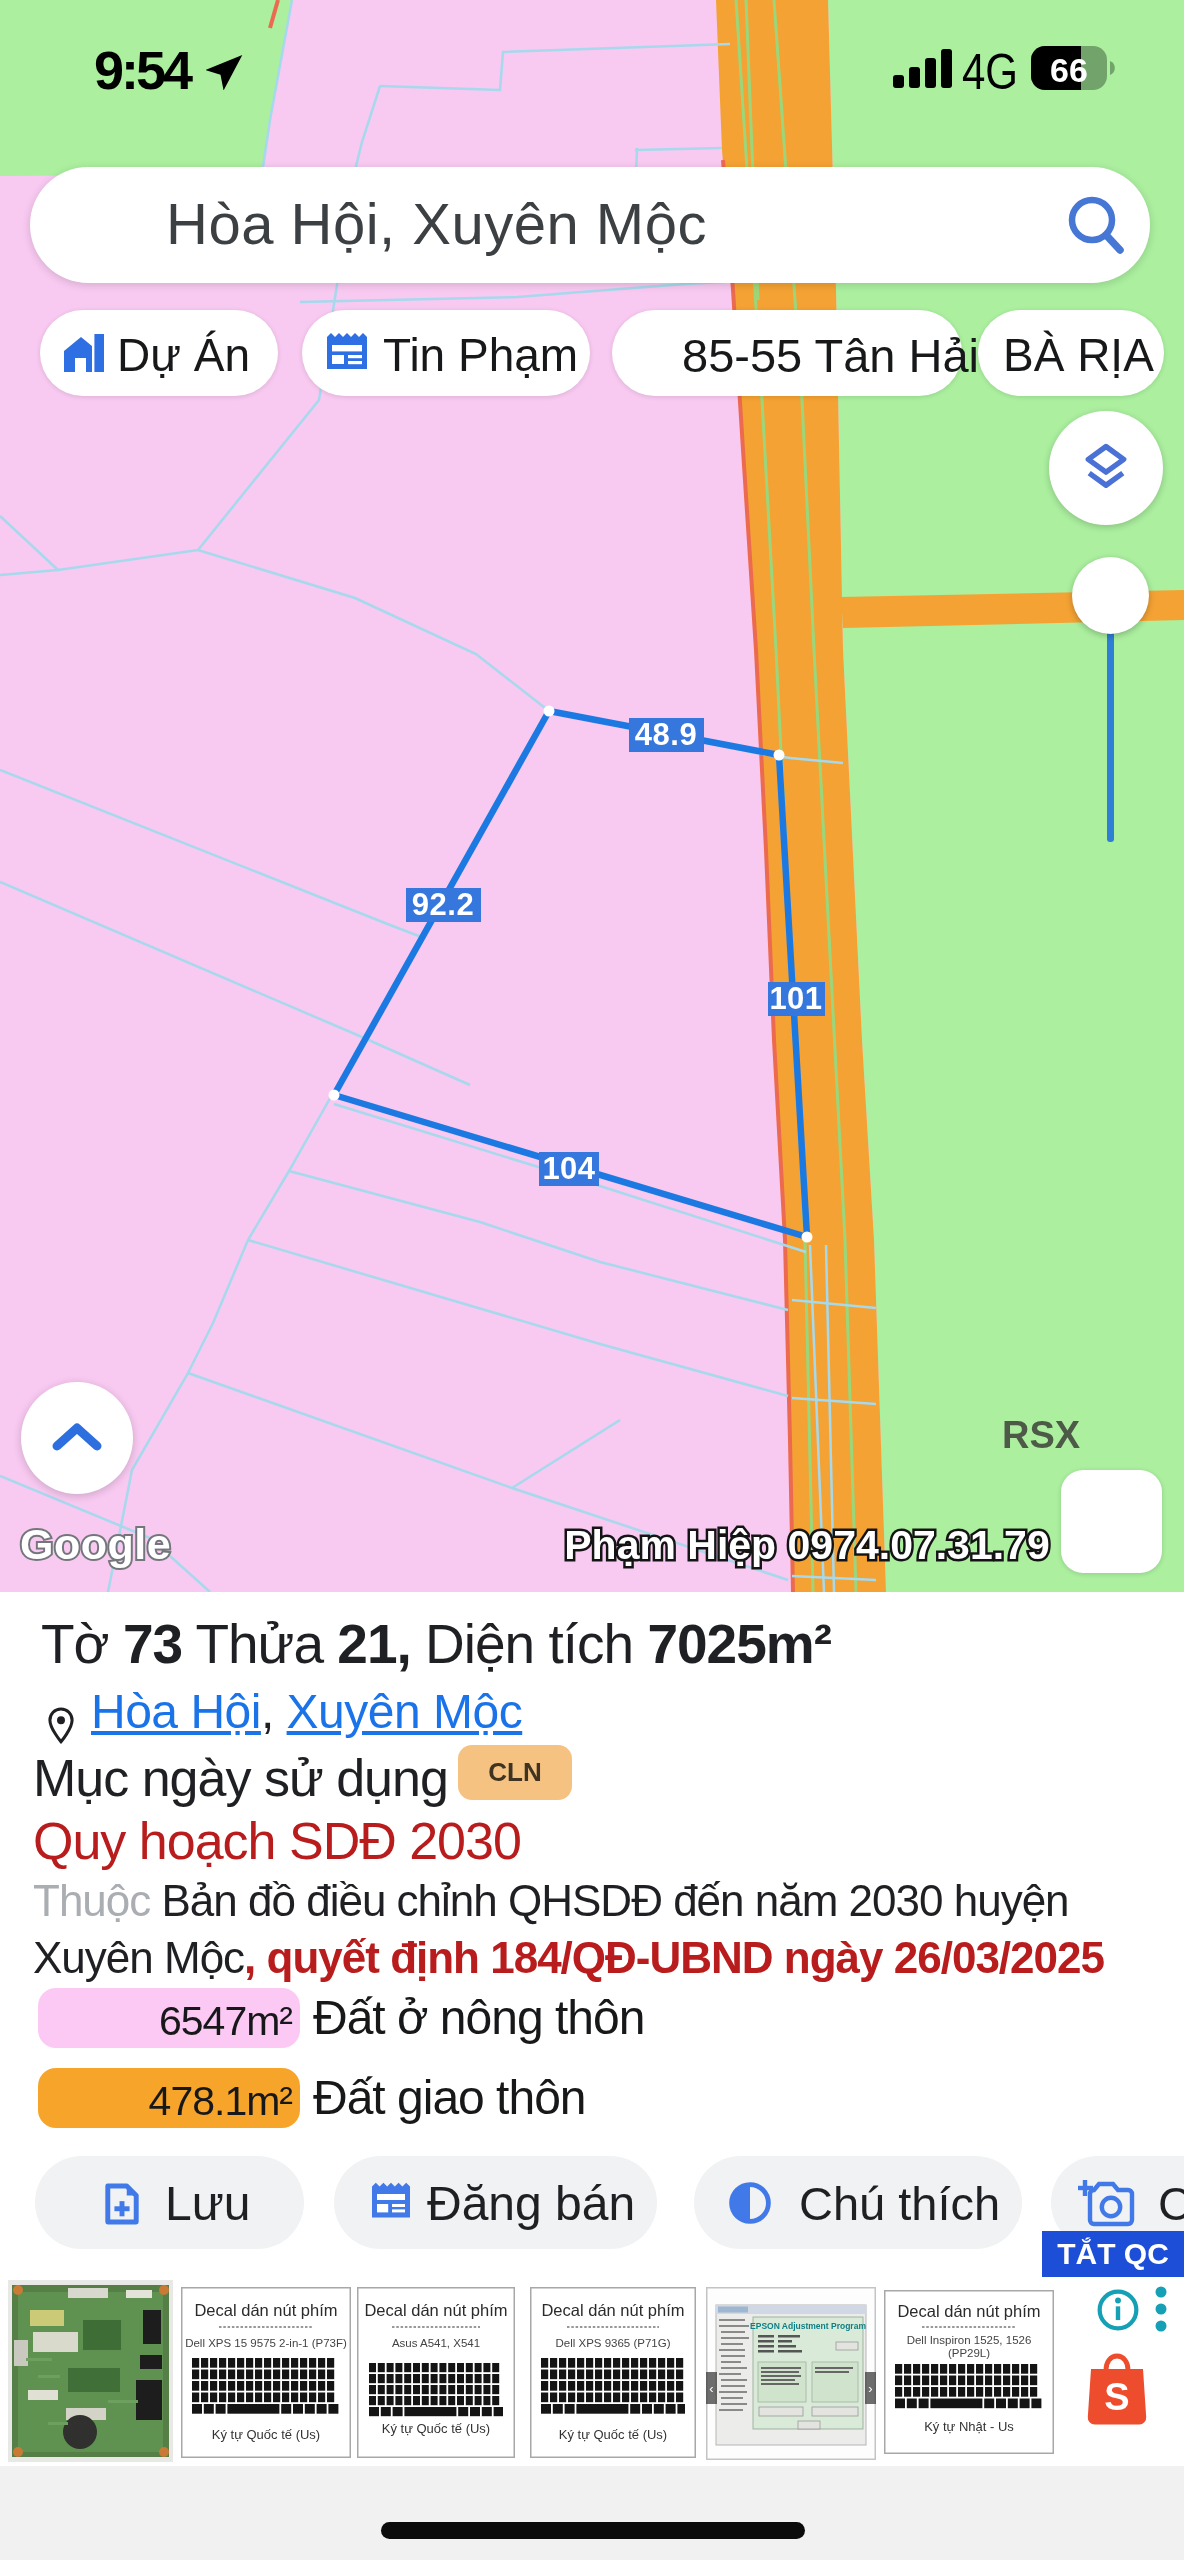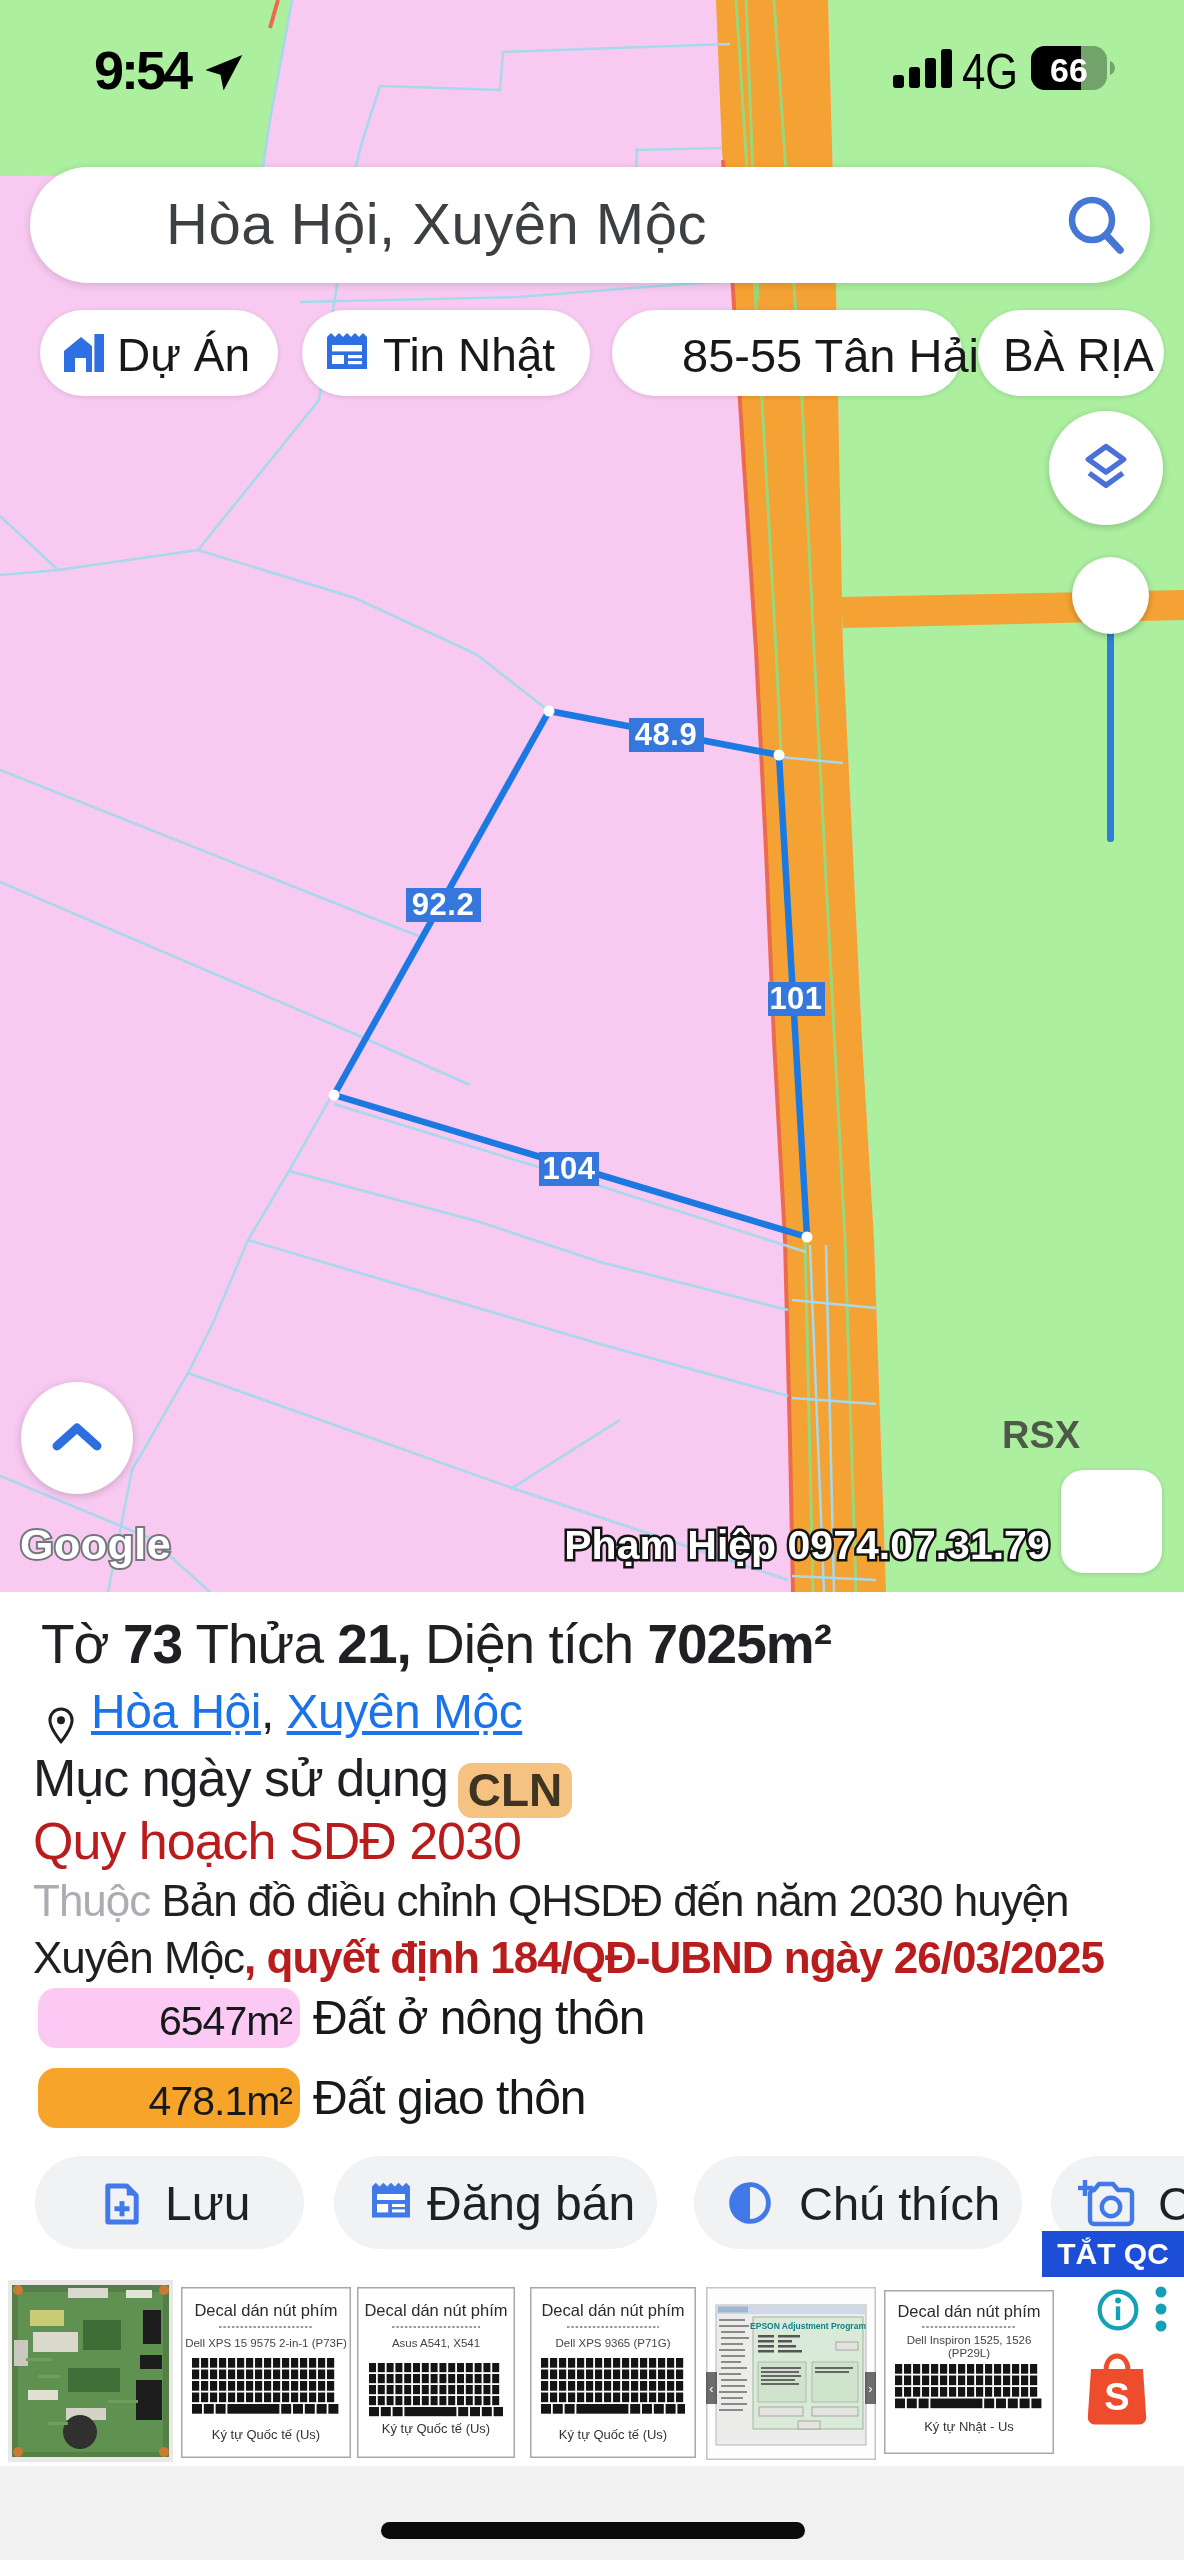--- a/index.html
+++ b/index.html
@@ -172,21 +172,21 @@
 <div class="abs" style="left:302px;top:310px;width:288px;height:86px;background:#fff;border-radius:43px;box-shadow:0 1px 5px rgba(0,0,0,0.12);"></div>
 
 <svg class="abs" style="left:324px;top:331px;" width="46" height="44" viewBox="0 0 23 22">
   <path d="M1.5 3 l2 -2 l2 2 l2 -2 l2 2 l2 -2 l2 2 l2 -2 l2 2 l2 -2 l2 2 v16 h-20 z" fill="#2f6fe4"></path>
   <rect x="4" y="7" width="15" height="3.2" fill="#fff"></rect>
   <rect x="4" y="12" width="6" height="4.5" fill="#fff"></rect>
   <rect x="12" y="12" width="7" height="1.6" fill="#fff"></rect>
   <rect x="12" y="15" width="7" height="1.6" fill="#fff"></rect>
 </svg>
 
-<div class="abs" style="left:383px;top:328px;font-size:46px;color:#17181a;">Tin Nhật</div>
+<div class="abs" style="left:383px;top:328px;font-size:46px;color:#17181a;">Tin Phạm</div>
 
 <div class="abs" style="left:612px;top:310px;width:350px;height:86px;background:#fff;border-radius:43px;box-shadow:0 1px 5px rgba(0,0,0,0.12);"></div>
 
 <div class="abs" style="left:638px;top:328px;font-size:47px;color:#17181a;margin-left:44px;">85-55 Tân Hải</div>
 
 <div class="abs" style="left:978px;top:310px;width:186px;height:86px;background:#fff;border-radius:43px;box-shadow:0 1px 5px rgba(0,0,0,0.12);"></div>
 
 <div class="abs" style="left:1003px;top:328px;font-size:46px;color:#17181a;">BÀ RỊA</div>
 
 <div class="abs" style="left:1049px;top:411px;width:114px;height:114px;background:#fff;border-radius:50%;box-shadow:0 2px 7px rgba(0,0,0,0.2);"></div>
@@ -212,21 +212,21 @@
 
 <svg class="abs" style="left:47px;top:1706px;" width="28" height="40" viewBox="0 0 24 33">
   <path d="M12 2 C6.6 2 2.5 6.2 2.5 11.5 C2.5 18.6 12 30 12 30 C12 30 21.5 18.6 21.5 11.5 C21.5 6.2 17.4 2 12 2 Z" fill="none" stroke="#1f2023" stroke-width="2.6"></path>
   <circle cx="12" cy="11.5" r="3.4" fill="#1f2023"></circle>
 </svg>
 
 <div class="abs" style="left:91px;top:1684px;font-size:48px;color:#1f2023;letter-spacing:-0.5px;"><span style="color:#1a73e8;text-decoration:underline;">Hòa Hội</span>,&nbsp;<span style="color:#1a73e8;text-decoration:underline;">Xuyên Mộc</span></div>
 
 <div class="abs" style="left:33px;top:1748px;font-size:52px;color:#1f2023;letter-spacing:-1px;">Mục ngày sử dụng</div>
 
-<div class="abs" style="left:458px;top:1745px;width:114px;height:55px;background:#f5c281;border-radius:14px;text-align:center;line-height:55px;font-size:46px;font-weight:bold;color:#3f3421;margin-top:18px;">CLN</div>
+<div class="abs" style="left:458px;top:1745px;width:114px;height:55px;background:#f5c281;border-radius:14px;text-align:center;line-height:55px;font-size:26px;font-weight:bold;color:#3f3421;">CLN</div>
 
 <div class="abs" style="left:33px;top:1811px;font-size:52px;color:#b91c1c;letter-spacing:-1px;">Quy hoạch SDĐ 2030</div>
 
 <div class="abs" style="left:33px;top:1872px;width:1105px;font-size:44px;line-height:57px;color:#1f2023;letter-spacing:-1px;"><span style="color:#aaadb2;">Thuộc </span>Bản đồ điều chỉnh QHSDĐ đến năm 2030 huyện Xuyên Mộc<span style="color:#b91c1c;font-weight:bold;">, quyết định 184/QĐ-UBND ngày 26/03/2025</span></div>
 
 <div class="abs" style="left:38px;top:1988px;width:262px;height:60px;background:#fbc9f4;border-radius:18px;"></div>
 
 <div class="abs" style="left:38px;top:1998px;width:254px;font-size:41px;color:#17181a;text-align:right;letter-spacing:-1px;">6547m²</div>
 
 <div class="abs" style="left:313px;top:1990px;font-size:48px;color:#17181a;letter-spacing:-1px;text-align:center;">Đất ở nông thôn</div>

